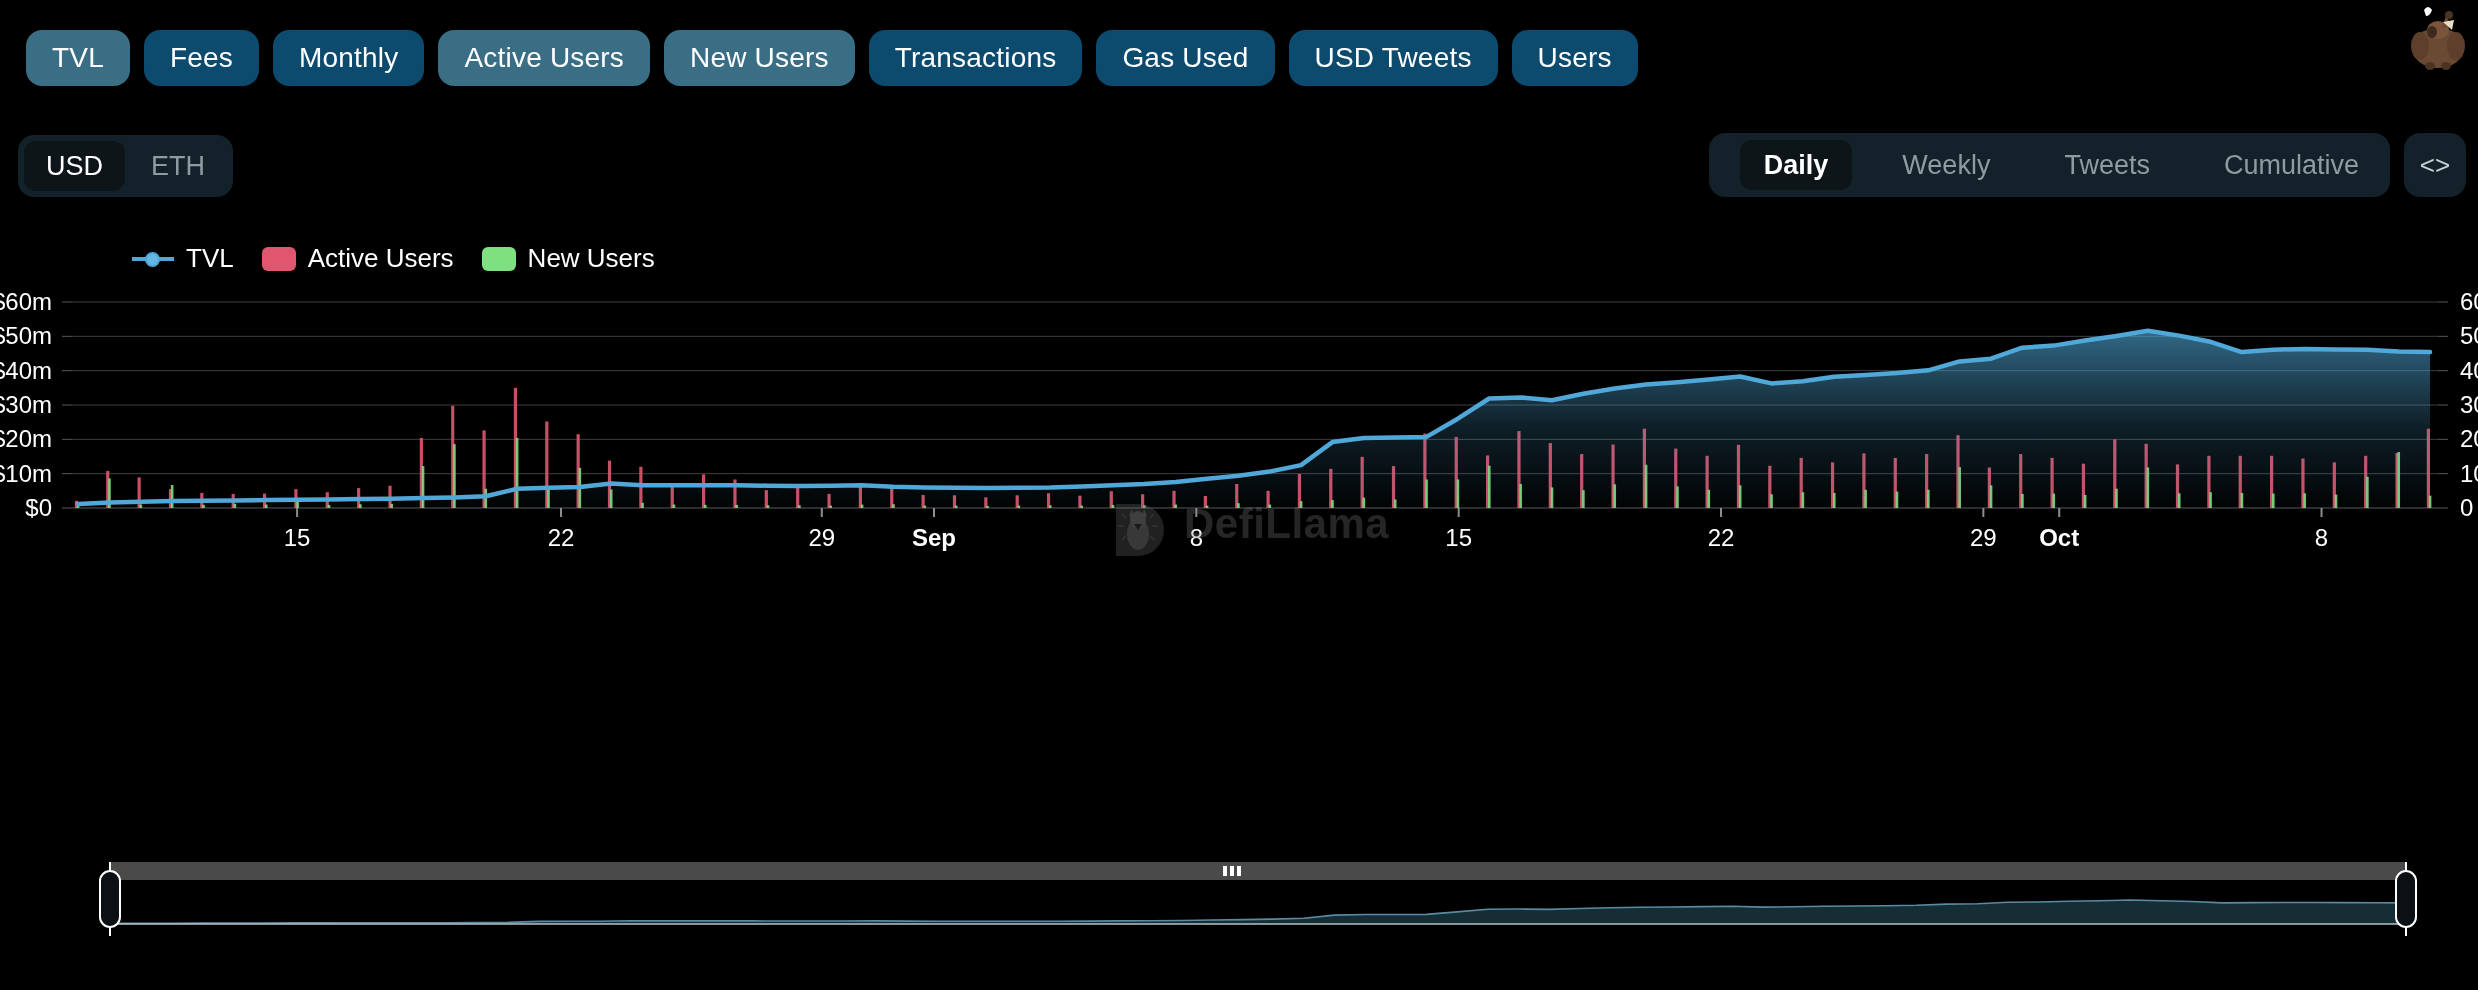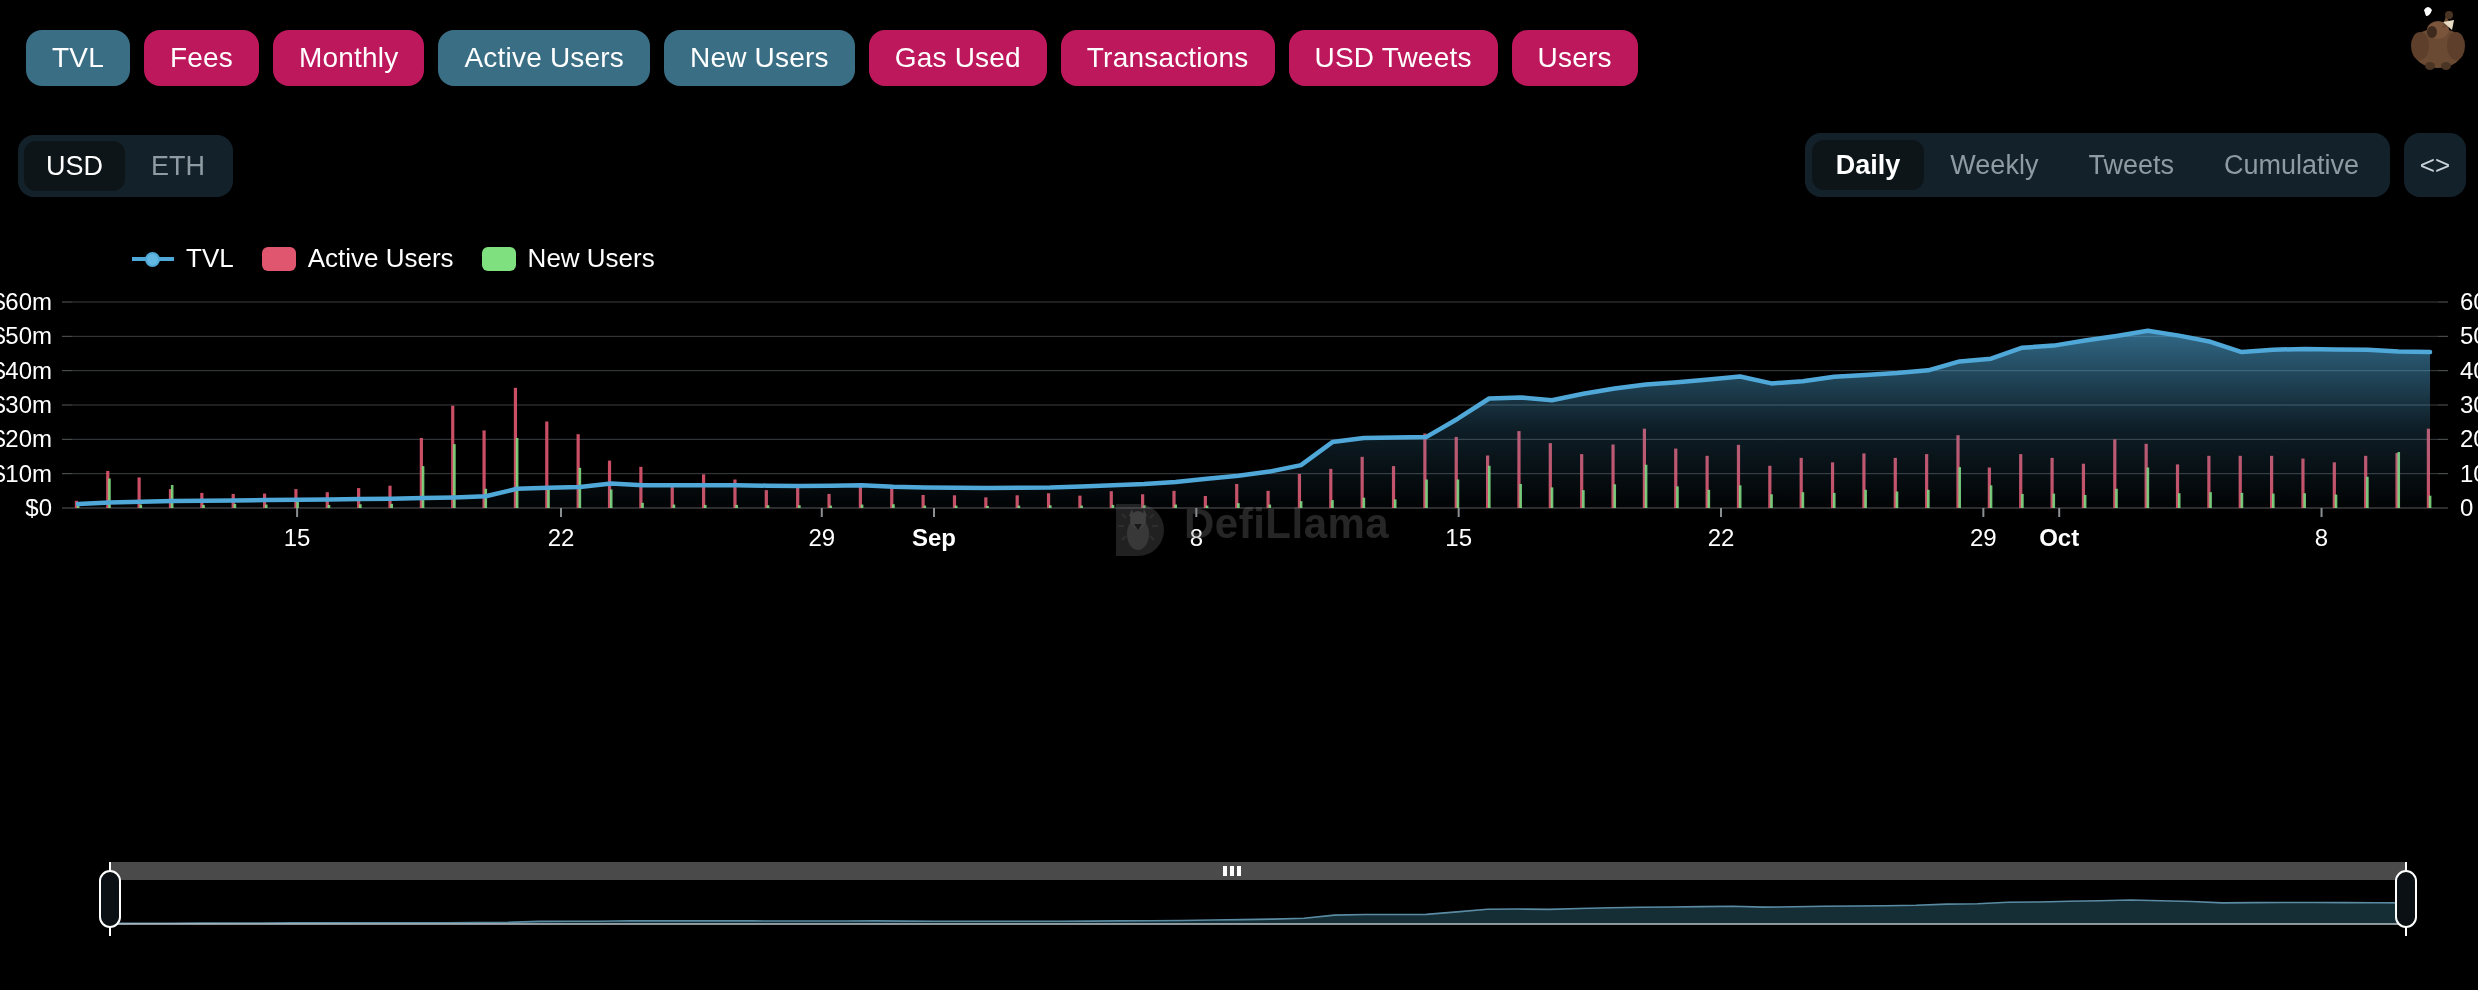--- a/index.html
+++ b/index.html
@@ -15,21 +15,21 @@
   .chip-row {
     position: absolute; left: 26px; top: 30px;
     display: flex; gap: 14px; align-items: center;
   }
   .chip {
     height: 56px; padding: 0 26px;
     display: flex; align-items: center; justify-content: center;
     border-radius: 16px;
     font-size: 28px; letter-spacing: .2px;
     color: #ffffff;
-    background: #be185d;
+    background: #0c4a6e;
     white-space: nowrap;
     cursor: pointer;
   }
   .chip.active { background: #3a6e85; }
 
   .mascot {
     position: absolute; right: 4px; top: 2px;
     width: 72px; height: 68px;
   }
 
@@ -50,21 +50,21 @@
   
   .int-group {
     position: absolute; right: 88px; top: 133px;
     background: #13212a; border-radius: 16px;
     padding: 7px; display: flex; gap: 2px;
   }
   .int-btn {
     height: 50px; padding: 0 24px;
     display:flex; align-items:center; justify-content:center;
     border-radius: 12px; font-size: 27px; color:#8e9ba3;
-    cursor:pointer; white-space:nowrap;
+    cursor:pointer; white-space:nowrap;margin-left:24px;
   }
   .int-btn.active { background:#0d1519; color:#ffffff; font-weight:700; }
 
   .embed-btn {
     position:absolute; right: 12px; top: 133px;
     width: 62px; height: 64px; border-radius: 16px;
     background:#13212a; color:#c8d2d8; font-size: 26px;
     display:flex; align-items:center; justify-content:center; cursor:pointer;
   }
 
@@ -115,22 +115,22 @@
 <body>
 
 <div class="app">
 
   <div class="chip-row" id="chipRow">
       <div class="chip active">TVL</div>
       <div class="chip">Fees</div>
       <div class="chip">Monthly</div>
       <div class="chip active">Active Users</div>
       <div class="chip active">New Users</div>
+      <div class="chip">Transactions</div>
       <div class="chip">Gas Used</div>
-      <div class="chip">Transactions</div>
       <div class="chip">USD Tweets</div>
       <div class="chip">Users</div>
     </div>
 
   <div class="mascot">
     <svg width="72" height="68" viewBox="0 0 72 68">
       <ellipse cx="36" cy="46" rx="26" ry="20" fill="#6b4a33"></ellipse>
       <ellipse cx="18" cy="44" rx="9" ry="14" fill="#5d3f2b"></ellipse>
       <ellipse cx="54" cy="44" rx="9" ry="14" fill="#5d3f2b"></ellipse>
       <ellipse cx="36" cy="28" rx="11" ry="9" fill="#7a553b"></ellipse>

